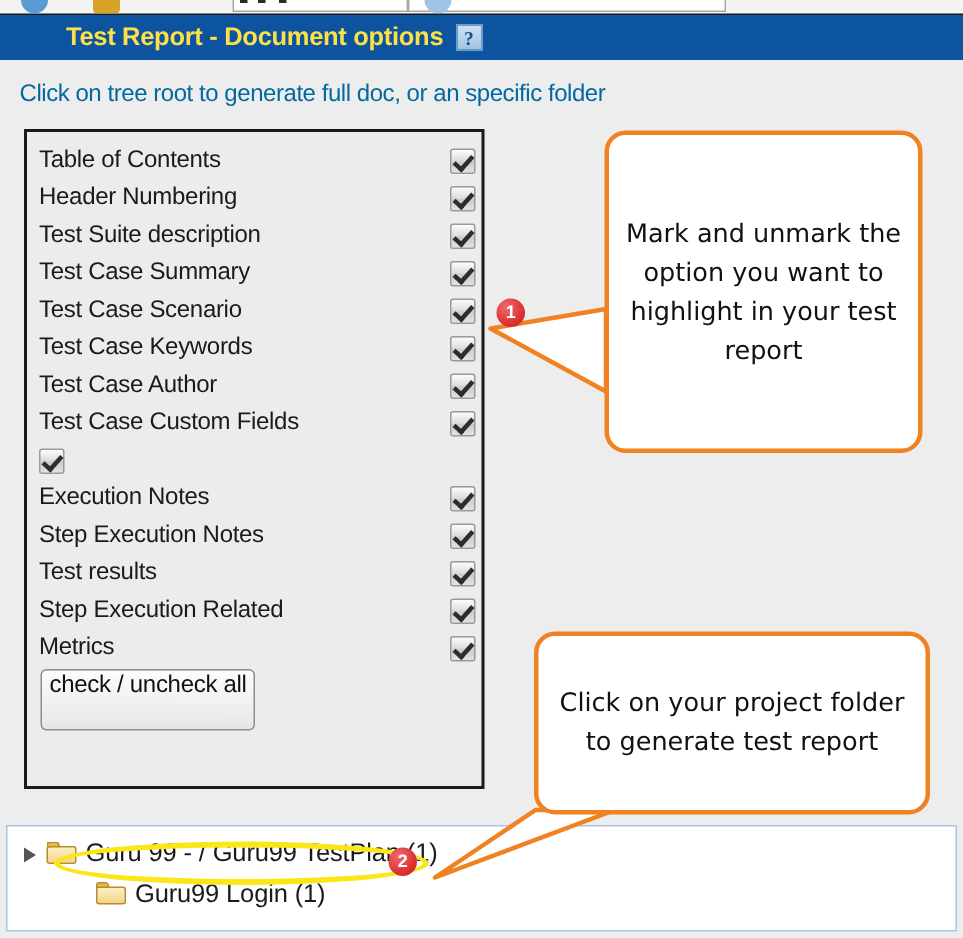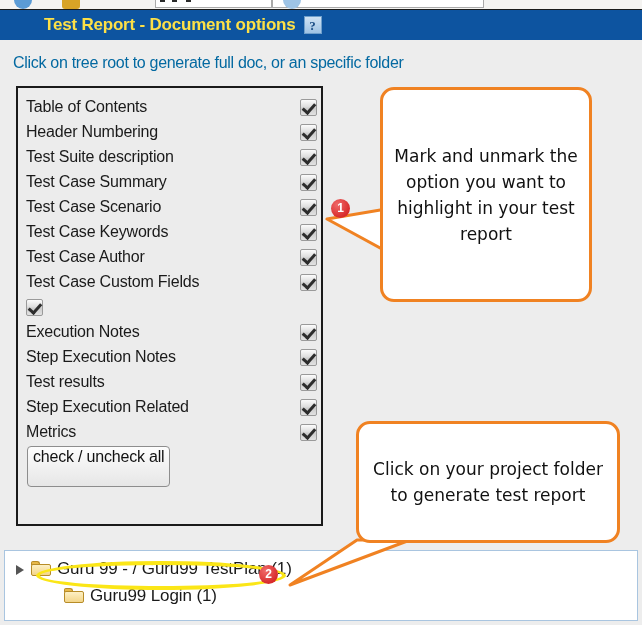--- a/index.html
+++ b/index.html
@@ -165,21 +165,21 @@
     align-items: center;
     justify-content: center;
     z-index: 4;
   }
   .callout .ctext {
     font-size: 17px;
     line-height: 26px;
     padding: 4px 10px;
   }
   #callout-1 {
-    top: 87px; left: 380px;
+    top: 87px; left: 403px;
     width: 212px; height: 215px;
   }
   #callout-2 {
     top: 421px; left: 356px;
     width: 264px; height: 122px;
   }
 
   
   #arrow-layer {
     position: absolute;

